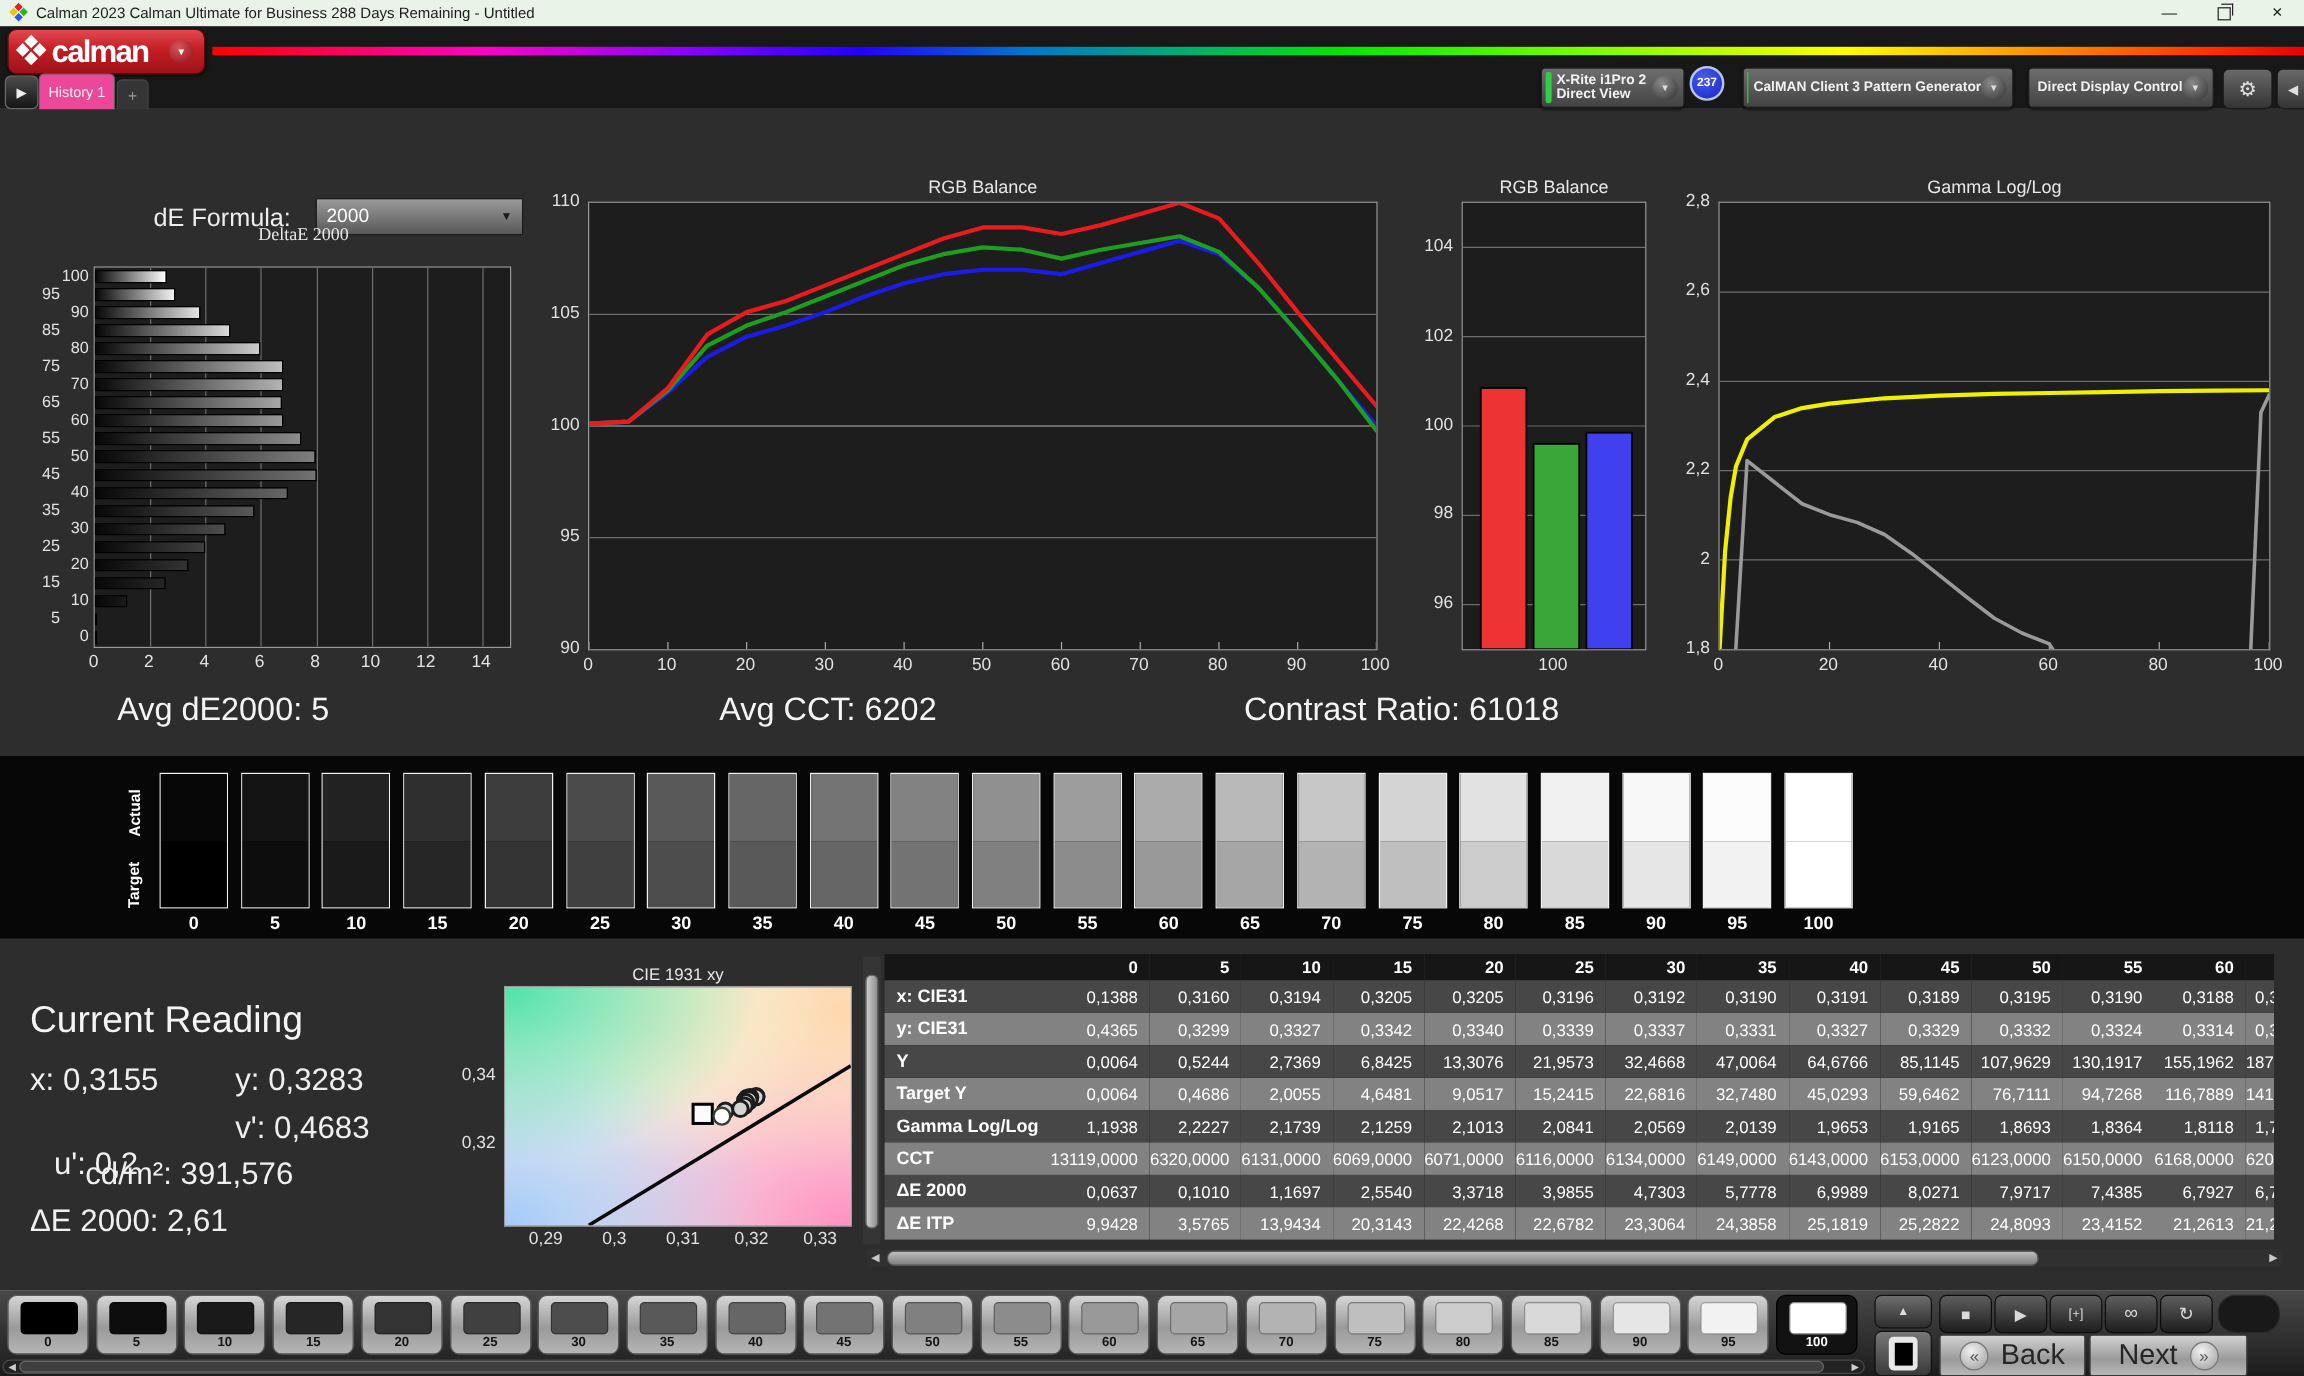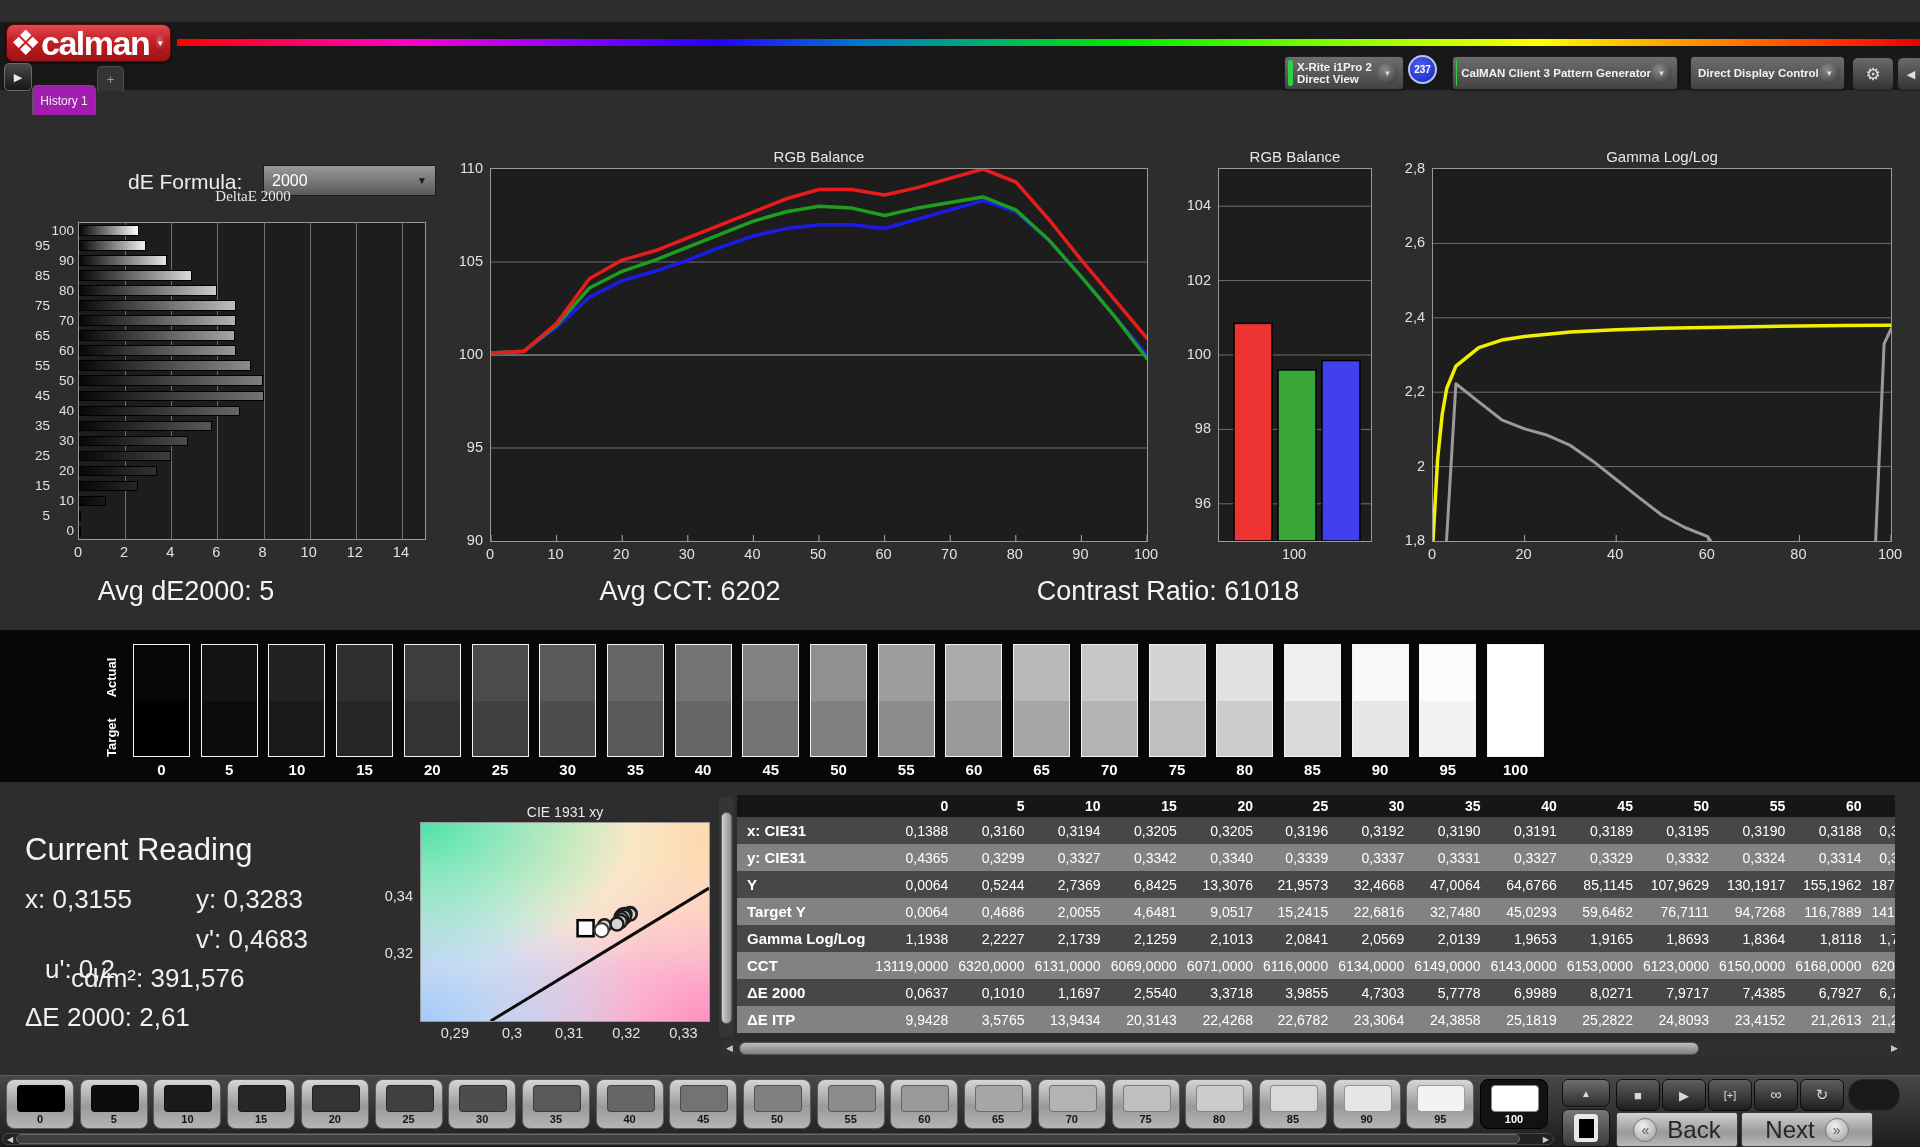--- a/index.html
+++ b/index.html
@@ -18,29 +18,29 @@
   
   .brandband{position:absolute;left:0;top:22px;width:1920px;height:68px;background:#181818;}
   .rainbow{position:absolute;left:177px;top:39px;width:1743px;height:7px;
     background:linear-gradient(90deg,#f00 0%,#ff00c8 13%,#8800ff 23%,#2200ff 31%,#0077cc 39%,#00aa77 46%,#00e800 54%,#7cff00 66%,#ffff00 78%,#ff8800 88%,#ff2a00 96%,#e80000 100%);}
   .logo{position:absolute;left:6px;top:24px;width:165px;height:38px;border-radius:8px;
         background:linear-gradient(#e04a50 0%,#c41e24 45%,#9e1218 100%);border:1px solid #5e080c;
         display:flex;align-items:center;gap:7px;padding:0 9px;box-sizing:border-box;box-shadow:0 1px 3px rgba(0,0,0,.6);}
   .dia{position:relative;width:20px;height:20px;transform:rotate(45deg);display:grid;
        grid-template-columns:8px 8px;grid-template-rows:8px 8px;gap:2px;}
   .dia i{display:block;background:#fff;}
-  .logoword{color:#fff;font-size:34px;font-weight:bold;letter-spacing:-1.5px;}
+  .logoword{color:#fff;font-size:26px;font-weight:bold;letter-spacing:-1.5px;}
   .logoarrow{margin-left:auto;width:20px;height:20px;border-radius:50%;background:radial-gradient(circle at 38% 32%,#d6555b,#8e0e13);
              color:#fff;font-size:8px;display:flex;align-items:center;justify-content:center;}
   
   .navbtn{position:absolute;left:4px;top:63px;width:26px;height:26px;border-radius:5px;
           background:linear-gradient(#4a4a4a,#161616);border:1px solid #6a6a6a;color:#eee;
           font-size:11px;display:flex;align-items:center;justify-content:center;}
-  .tab{position:absolute;left:32px;top:61px;width:62px;height:29px;background:#a21caf;border:1px solid #5c5c5c;border-bottom:none;
-       border-radius:5px 5px 0 0;color:#eee;font-size:12px;display:flex;align-items:center;justify-content:center;margin-top:24px;}
+  .tab{position:absolute;left:32px;top:61px;width:62px;height:29px;background:#ec4899;border:1px solid #5c5c5c;border-bottom:none;
+       border-radius:5px 5px 0 0;color:#eee;font-size:12px;display:flex;align-items:center;justify-content:center;}
   .tabplus{position:absolute;left:97px;top:66px;width:25px;height:24px;background:#353535;border:1px solid #4c4c4c;border-bottom:none;
        border-radius:5px 5px 0 0;color:#999;font-size:13px;display:flex;align-items:center;justify-content:center;}
   
   .tbdd{position:absolute;top:56px;height:34px;background:linear-gradient(#6e6e6e,#434343);border:1px solid #1e1e1e;
         border-radius:4px;display:flex;align-items:center;color:#f2f2f2;box-sizing:border-box;box-shadow:0 1px 2px rgba(0,0,0,.5);}
   .accent{width:5px;align-self:stretch;margin:3px 4px 3px 3px;border-radius:2px;}
   .ddtext{font-size:11.5px;line-height:12.5px;font-weight:bold;white-space:nowrap;}
   .ddarrow{margin:0 5px 0 auto;width:21px;height:21px;border-radius:50%;flex:none;
            background:radial-gradient(circle at 38% 30%,#8a8a8a,#2e2e2e);color:#ddd;font-size:8px;
            display:flex;align-items:center;justify-content:center;}
@@ -117,20 +117,34 @@
           color:#262626;font-size:24px;}
   .chev{width:24px;height:24px;border-radius:50%;background:radial-gradient(circle at 40% 32%,#f2f2f2,#9a9a9a);
         border:1px solid #777;color:#555;font-size:14px;display:flex;align-items:center;justify-content:center;box-sizing:border-box;}
 </style>
 </head>
 <body>
 
 <div class="app">
 
   
+  <div class="titlebar">
+    <span class="titleicon">
+      <i style="background:#e02424"></i>
+        <i style="background:#28b428"></i>
+        <i style="background:#e8c410"></i>
+        <i style="background:#2858e0"></i>
+    </span>
+    <span>Calman 2023 Calman Ultimate for Business 288 Days Remaining  - Untitled</span>
+    <span class="winbtns">
+      <span class="winbtn">—</span>
+      <span class="restore winbtn"></span>
+      <span class="winbtn" style="font-size:15px">×</span>
+    </span>
+  </div>
 
   
   <div class="brandband"></div>
   <div class="rainbow"></div>
   <div class="logo">
     <span class="dia">
         <i></i>
         <i></i>
         <i></i>
         <i></i>

